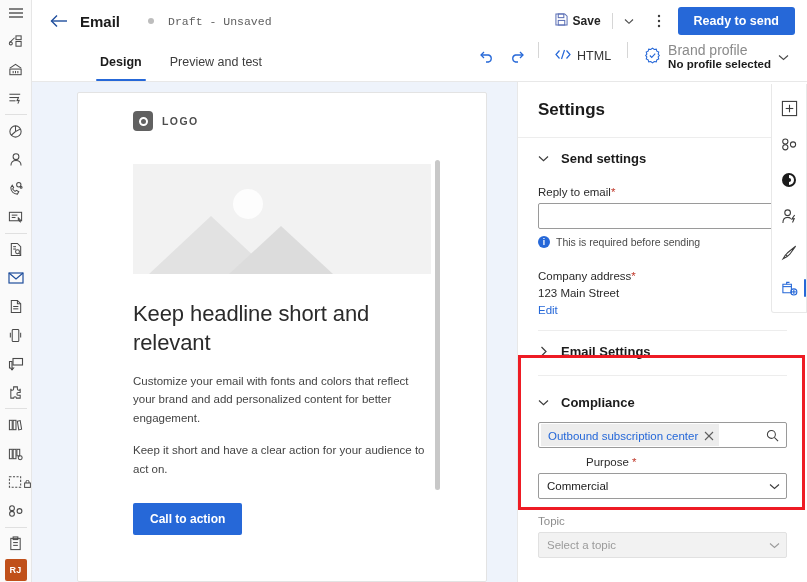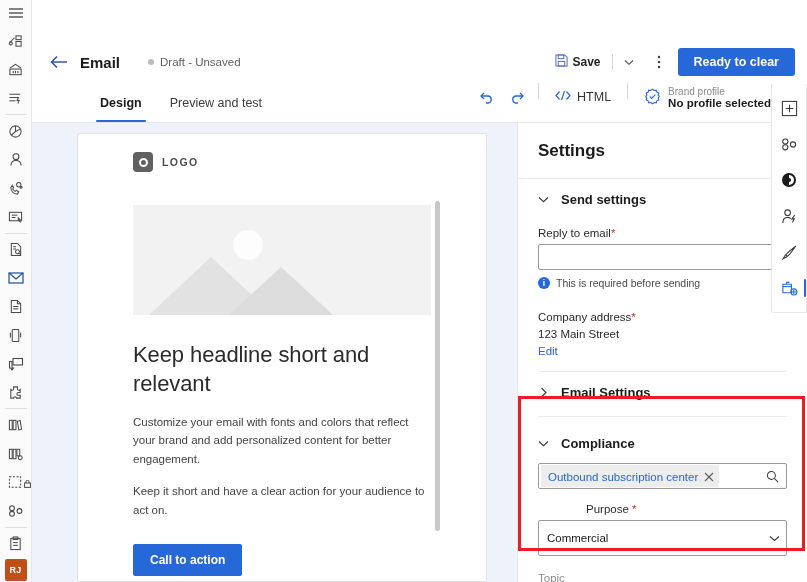--- a/index.html
+++ b/index.html
@@ -45,31 +45,30 @@
 
   
   .main { flex: 1 1 auto; display: flex; flex-direction: column; min-width: 0; }
 
   
   .cmdbar {
     height: 42px; flex: 0 0 42px;
     display: flex; align-items: center;
     padding: 0 12px 0 0;
     background: #ffffff;
-    margin-top: 41px;
   }
   .back-btn {
     width: 34px; height: 34px; margin-left: 10px;
     display: flex; align-items: center; justify-content: center;
     color: #1f4e9c; border-radius: 3px;
   }
   .doc-title { font-size: 15px; font-weight: 600; color: #1b1b1b; margin-left: 4px; }
   .draft-state {
-    display: flex; align-items: center; gap: 6px;
-    margin-left: 28px; font-size: 11.5px; color: #5f5f5f;
+    display: flex; align-items: center; gap: 14px;
+    margin-left: 28px; font-size: 11.5px; color: #5f5f5f; font-family: Liberation Mono, monospace;
   }
   .draft-dot { width: 6px; height: 6px; border-radius: 50%; background: #bdbdbd; }
   .cmd-right { margin-left: auto; display: flex; align-items: center; gap: 0; }
   .save-group {
     display: flex; align-items: center; gap: 5px;
     font-size: 12px; color: #242424; padding: 4px 2px 4px 6px;
     border-radius: 3px;
   }
   .save-group .sv-label { font-weight: 600; font-size: 12px; }
   .vdiv { width: 1px; height: 16px; background: #d6d6d6; margin: 0 6px; }
@@ -108,21 +107,21 @@
     width: 30px; height: 28px; display: flex; align-items: center; justify-content: center;
     color: #2668d8; border-radius: 3px;
   }
   .html-btn {
     display: flex; align-items: center; gap: 6px;
     padding: 0 10px; height: 28px; color: #333; font-size: 12.5px; border-radius: 3px;
   }
   .html-btn .code-ico { color: #2668d8; }
   .brand-btn { display: flex; align-items: center; gap: 7px; padding: 0 6px 0 10px; height: 30px; border-radius: 3px;}
   .brand-txt { display: flex; flex-direction: column; line-height: 1.12; }
-  .brand-txt .lbl { font-size: 10px; color: #8a8a8a; }
+  .brand-txt .lbl { font-size: 14px; color: #8a8a8a; }
   .brand-txt .val { font-size: 11.5px; color: #1b1b1b; font-weight: 600; }
 
   
   .body-split { flex: 1 1 auto; display: flex; min-height: 0; }
 
   
   .canvas-wrap {
     flex: 1 1 auto; background: #eef3fb;
     position: relative; overflow: hidden; min-width: 0;
     padding: 10px 0 0 45px;
@@ -209,21 +208,21 @@
     border: 1px solid #9a9a9a; border-radius: 2px; background: #fff; padding: 0 1px 0 0;
   }
   .pill {
     display: flex; align-items: center; gap: 6px;
     background: #ededed; height: 22px; margin: 0 0 0 2px; padding: 2px 5px 0 7px;
     font-size: 11.5px; color: #2668d8; max-width: 196px;
   }
   .pill .x { color: #5f5f5f; display: flex; align-items: center; }
   .lookup .srch { margin-left: auto; width: 26px; display: flex; align-items: center; justify-content: center; color: #3c3c3c; }
   .select {
-    display: flex; align-items: center; width: 100%; height: 36px;
+    display: flex; align-items: center; width: 100%; height: 26px;
     border: 1px solid #9a9a9a; border-radius: 2px; background: #fff;
     font-size: 11.5px; color: #1b1b1b; padding: 0 6px 0 8px;
   }
   .select.disabled { background: #f2f2f2; border-color: #e1e1e1; color: #9b9b9b; }
   .select .chev { margin-left: auto; color: #3c3c3c; display: flex; }
   .select.disabled .chev { color: #9b9b9b; }
   .fld-label.muted { color: #8d8d8d; }
 
   
   .right-rail {
@@ -436,21 +435,21 @@
               </svg>
           </span>
         </div>
         <div class="kebab">
           <svg width="4" height="16" viewBox="0 0 4 16" fill="#3c3c3c">
               <circle cx="2" cy="3" r="1.2"></circle>
               <circle cx="2" cy="8" r="1.2"></circle>
               <circle cx="2" cy="13" r="1.2"></circle>
             </svg>
         </div>
-        <button class="primary-btn">Ready to clear</button>
+        <button class="primary-btn">Ready to send</button>
       </div>
     </div>
 
     <div class="tabbar">
       <div class="tab selected">Design</div>
       <div class="tab">Preview and test</div>
 
       <div class="tab-right">
         <div class="tbtn">
           <svg width="16" height="14" viewBox="0 0 16 14" fill="none" stroke="#2668d8" stroke-width="1.3">
@@ -596,21 +595,21 @@
               </span>
             </span>
             <span class="srch">
               <svg width="13" height="13" viewBox="0 0 14 14" fill="none" stroke="#3c3c3c" stroke-width="1.1">
                   <circle cx="5.8" cy="5.8" r="4.3"></circle>
                   <line x1="9" y1="9" x2="13" y2="13"></line>
                 </svg>
             </span>
           </div>
 
-          <div class="fld-label" style="margin-top:14px;padding-left:48px;">
+          <div class="fld-label" style="margin-top:8px;padding-left:48px;">
             <span>Purpose</span> <span class="req">*</span>
           </div>
           <div class="select">
             <span>Commercial</span>
             <span class="chev">
               <svg width="11" height="7" viewBox="0 0 11 7" fill="none" stroke="#3c3c3c" stroke-width="1.1">
                   <path d="M1 1.5 L5.5 5.5 L10 1.5"></path>
                 </svg>
             </span>
           </div>

